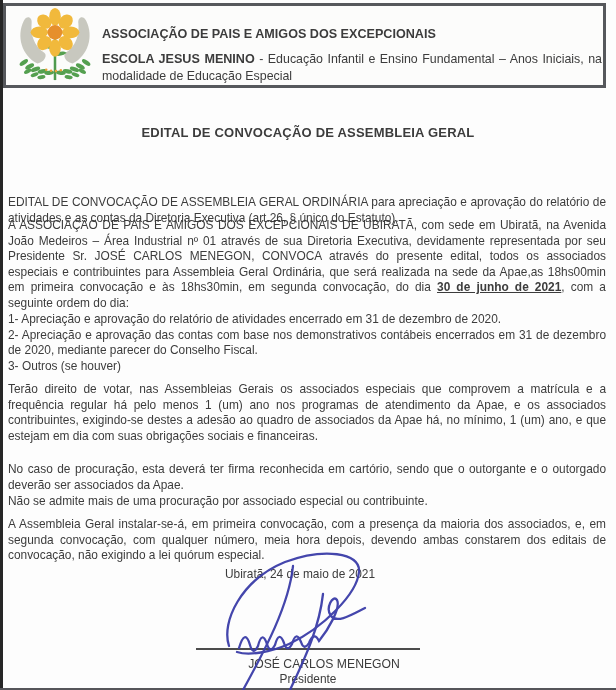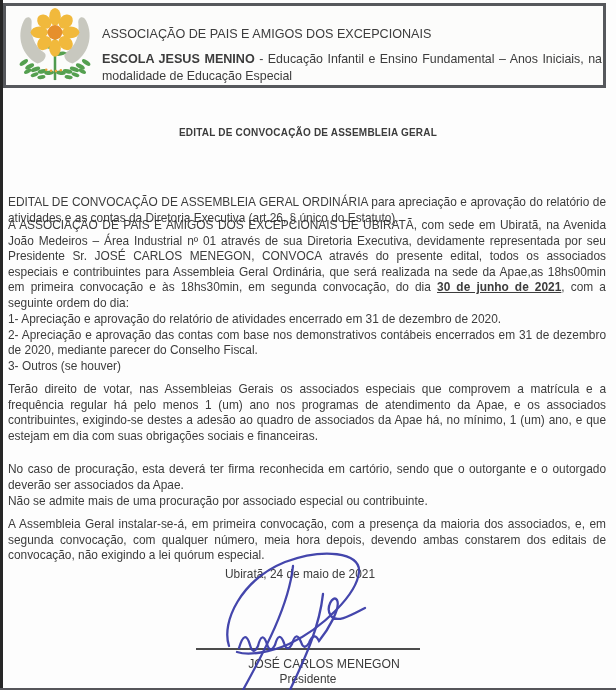--- a/index.html
+++ b/index.html
@@ -11,26 +11,26 @@
   }
   .scan-edge-left{position:absolute;left:0;top:0;width:3px;height:690px;background:#262626;}
   .scan-edge-bottom{position:absolute;left:0;bottom:0;width:616px;height:2px;background:#55555a;}
 
   .header-box{
     position:absolute;left:3px;top:3px;width:603px;height:85px;
     box-sizing:border-box;border:3px solid #56585c;background:#fcfcfb;
   }
   .logo{position:absolute;left:14px;top:7px;}
   .header-text{position:absolute;left:102px;top:26px;width:500px;line-height:17px;}
-  .org-name{font-weight:normal;font-size:12.6px;}
+  .org-name{font-weight:bold;font-size:12.6px;}
   .school-line{font-size:12.4px;text-align:justify;margin-top:8px;}
   .school-line b{font-size:12.6px;}
 
   .doc-title{position:absolute;left:0;top:125px;width:616px;text-align:center;
-    font-weight:bold;font-size:10px;letter-spacing:.2px;}
+    font-weight:bold;font-size:13px;letter-spacing:.2px;}
 
   .para{position:absolute;left:8px;width:598px;text-align:justify;}
   .p1{top:195px;}
   .p2{top:218px;}
   .agenda{top:312px;font-weight:normal;}
   .p3{top:382px;}
   .p4{top:462px;}
   .p5{top:494px;}
   .p6{top:517px;}
   .date-underline{font-weight:bold;text-decoration:underline;}

